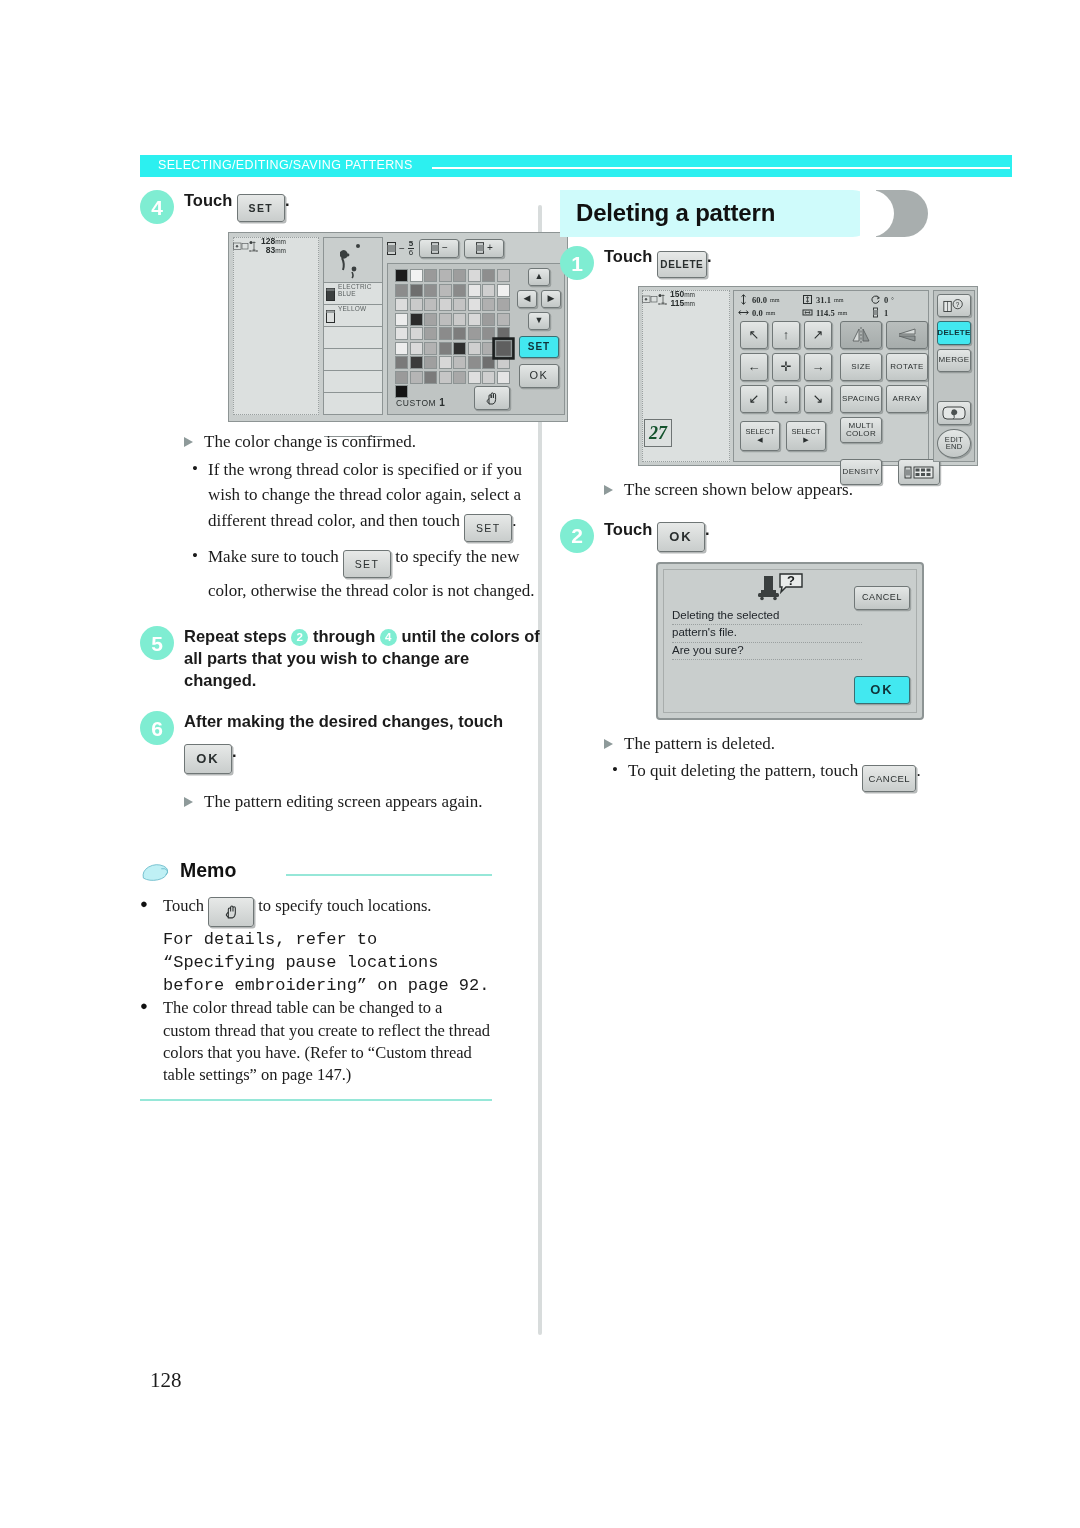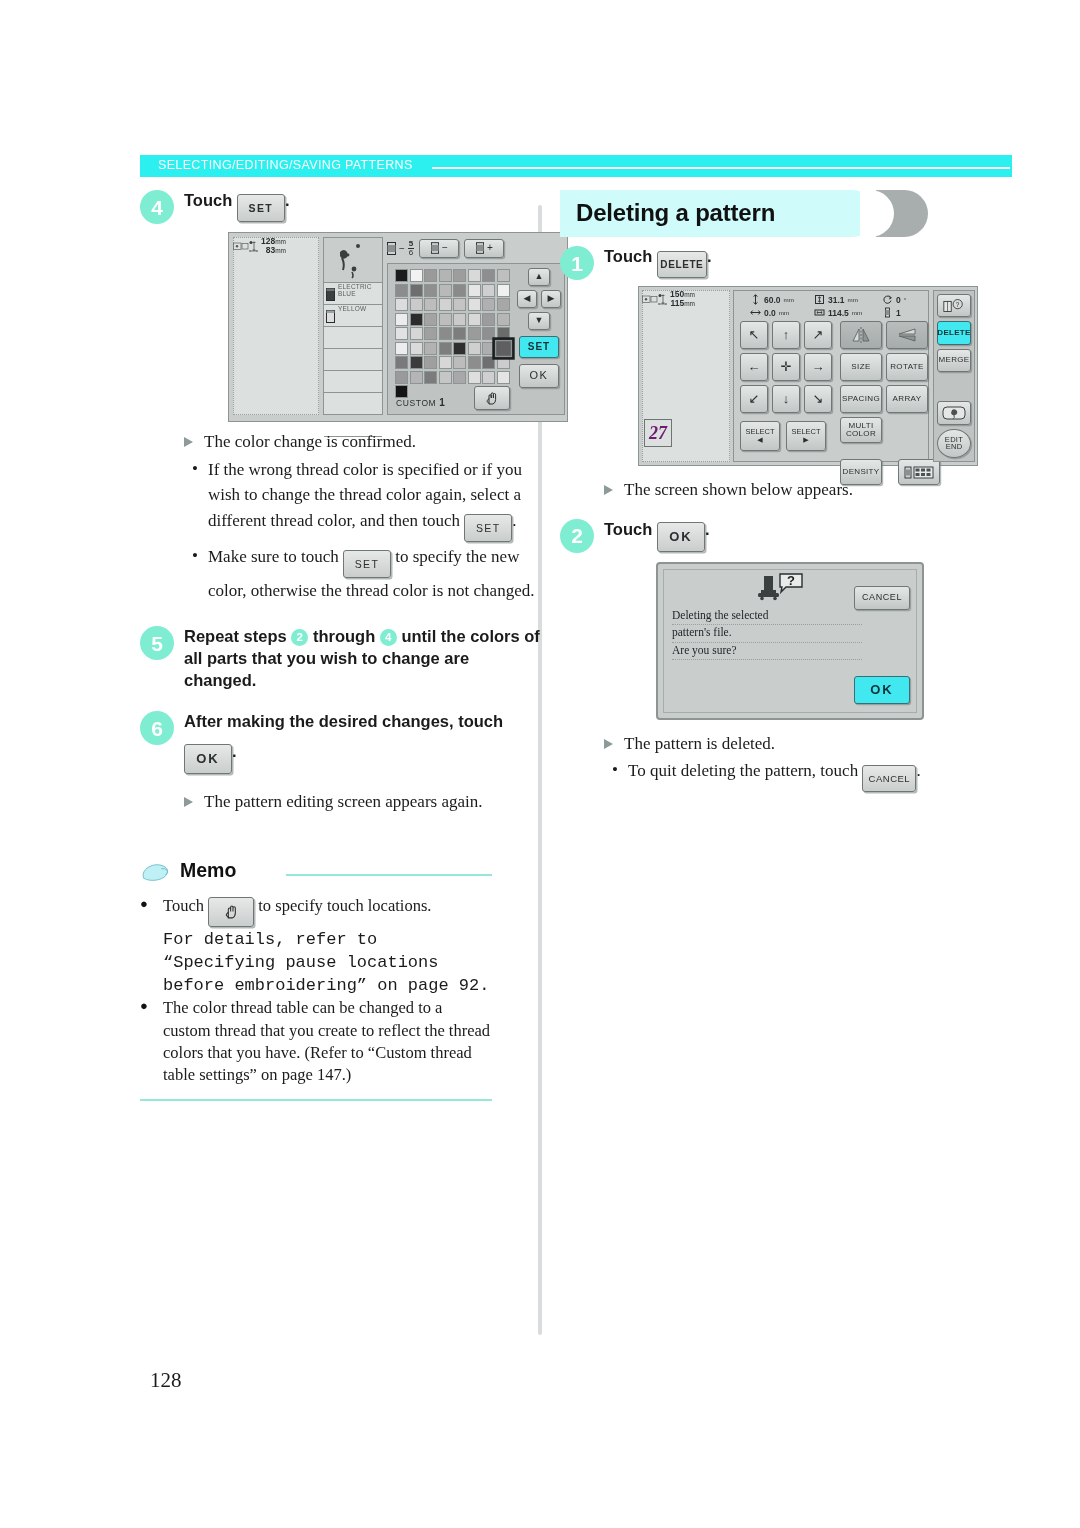--- a/index.html
+++ b/index.html
@@ -219,29 +219,29 @@
   #screenB .preview{
     position:absolute;left:3px;top:3px;width:88px;height:172px;
     background:#DCE0DF;border:1px dotted #9aa0a0;box-sizing:border-box;
   }
   #screenB .hoopinfo{position:absolute;left:3px;top:1px;width:90px;height:22px;
     display:flex;align-items:center;gap:2px;}
   #screenB .patglyph{
     position:absolute;left:1px;bottom:14px;width:26px;height:26px;
     border:1px solid #6e7474;display:flex;align-items:center;justify-content:center;
     font-family:"Liberation Serif", serif;font-weight:bold;font-size:18px;
-    font-style:italic;color:#701a75;background:transparent;overflow:hidden;
+    font-style:italic;color:#14532d;background:transparent;overflow:hidden;
   }
   #screenB .mainpanel{
     position:absolute;left:94px;top:3px;width:196px;height:172px;
     background:#C9CECD;border:1px solid #8d9494;box-sizing:border-box;
   }
-  .readout{position:absolute;left:16px;top:2px;width:188px;height:26px;
+  .readout{position:absolute;left:4px;top:2px;width:188px;height:26px;
     display:grid;grid-template-columns:64px 68px 52px;
-    grid-template-rows:13px 13px;font-size:8.5px;font-weight:bold;}
+    grid-template-rows:13px 13px;font-size:8.5px;font-weight:bold;font-family:Liberation Serif, serif;}
   .ro{display:flex;align-items:center;gap:3px;}
   .ro .ic{width:11px;height:11px;flex:0 0 auto;}
   .ro .u{font-size:6.2px;font-weight:normal;}
   .arrowgrid{position:absolute;left:6px;top:30px;display:grid;
     grid-template-columns:repeat(3,28px);grid-auto-rows:28px;gap:4px;}
   .arrowgrid .lcd-btn{font-size:13px;}
   .funcgrid{position:absolute;left:106px;top:30px;display:grid;
     grid-template-columns:repeat(2,42px);grid-auto-rows:28px;gap:4px;}
   .funcgrid .lcd-btn{font-size:8px;letter-spacing:.4px;}
   .selrow{position:absolute;left:6px;top:130px;display:flex;gap:6px;}
@@ -263,21 +263,21 @@
   
   #screenC{
     position:relative;left:52px;width:268px;height:158px;margin-top:10px;
     background:#C9CECD;border:2px solid #8d9494;border-radius:4px;box-sizing:border-box;
   }
   #screenC .inner{
     position:absolute;inset:5px;border:1px solid #a8adac;box-sizing:border-box;
   }
   .dlg-icon{position:absolute;left:92px;top:8px;width:56px;height:30px;}
   .dlg-lines{position:absolute;left:14px;top:44px;width:190px;
-    font-family:Liberation Serif, serif;font-size:11.5px;color:#20252a;}
+    font-family:Liberation Sans, sans-serif;font-size:11.5px;color:#20252a;}
   .dlg-line{border-bottom:1px dotted #9aa0a0;padding:1px 0 2px;line-height:1.18;}
   #screenC .btn-cancel{position:absolute;right:12px;top:22px;width:56px;height:24px;font-size:9px;letter-spacing:.6px;}
   #screenC .btn-ok{position:absolute;right:12px;bottom:14px;width:56px;height:28px;font-size:13px;font-weight:bold;letter-spacing:2px;}
 </style>
 </head>
 <body>
 
 <div class="page">
 
   <div class="header-band"></div>

